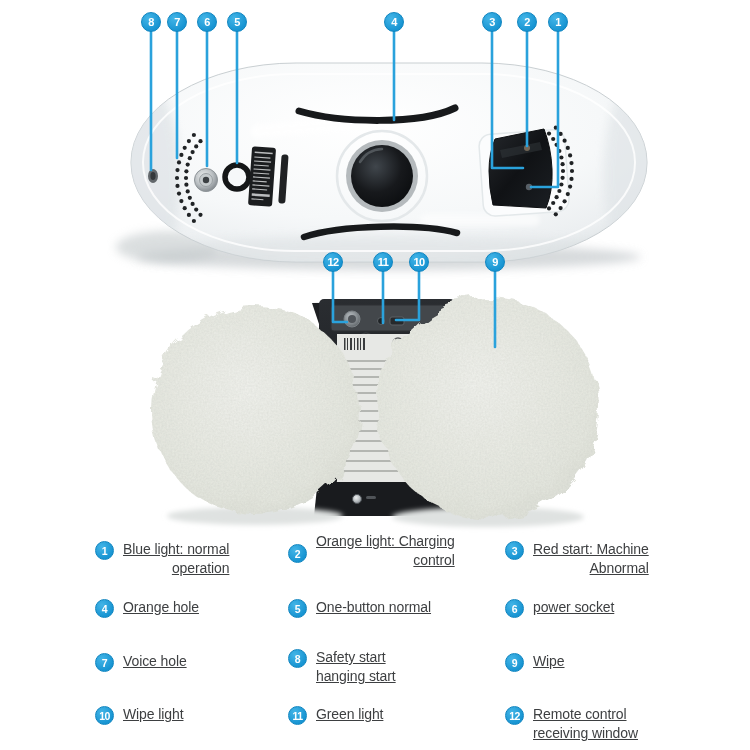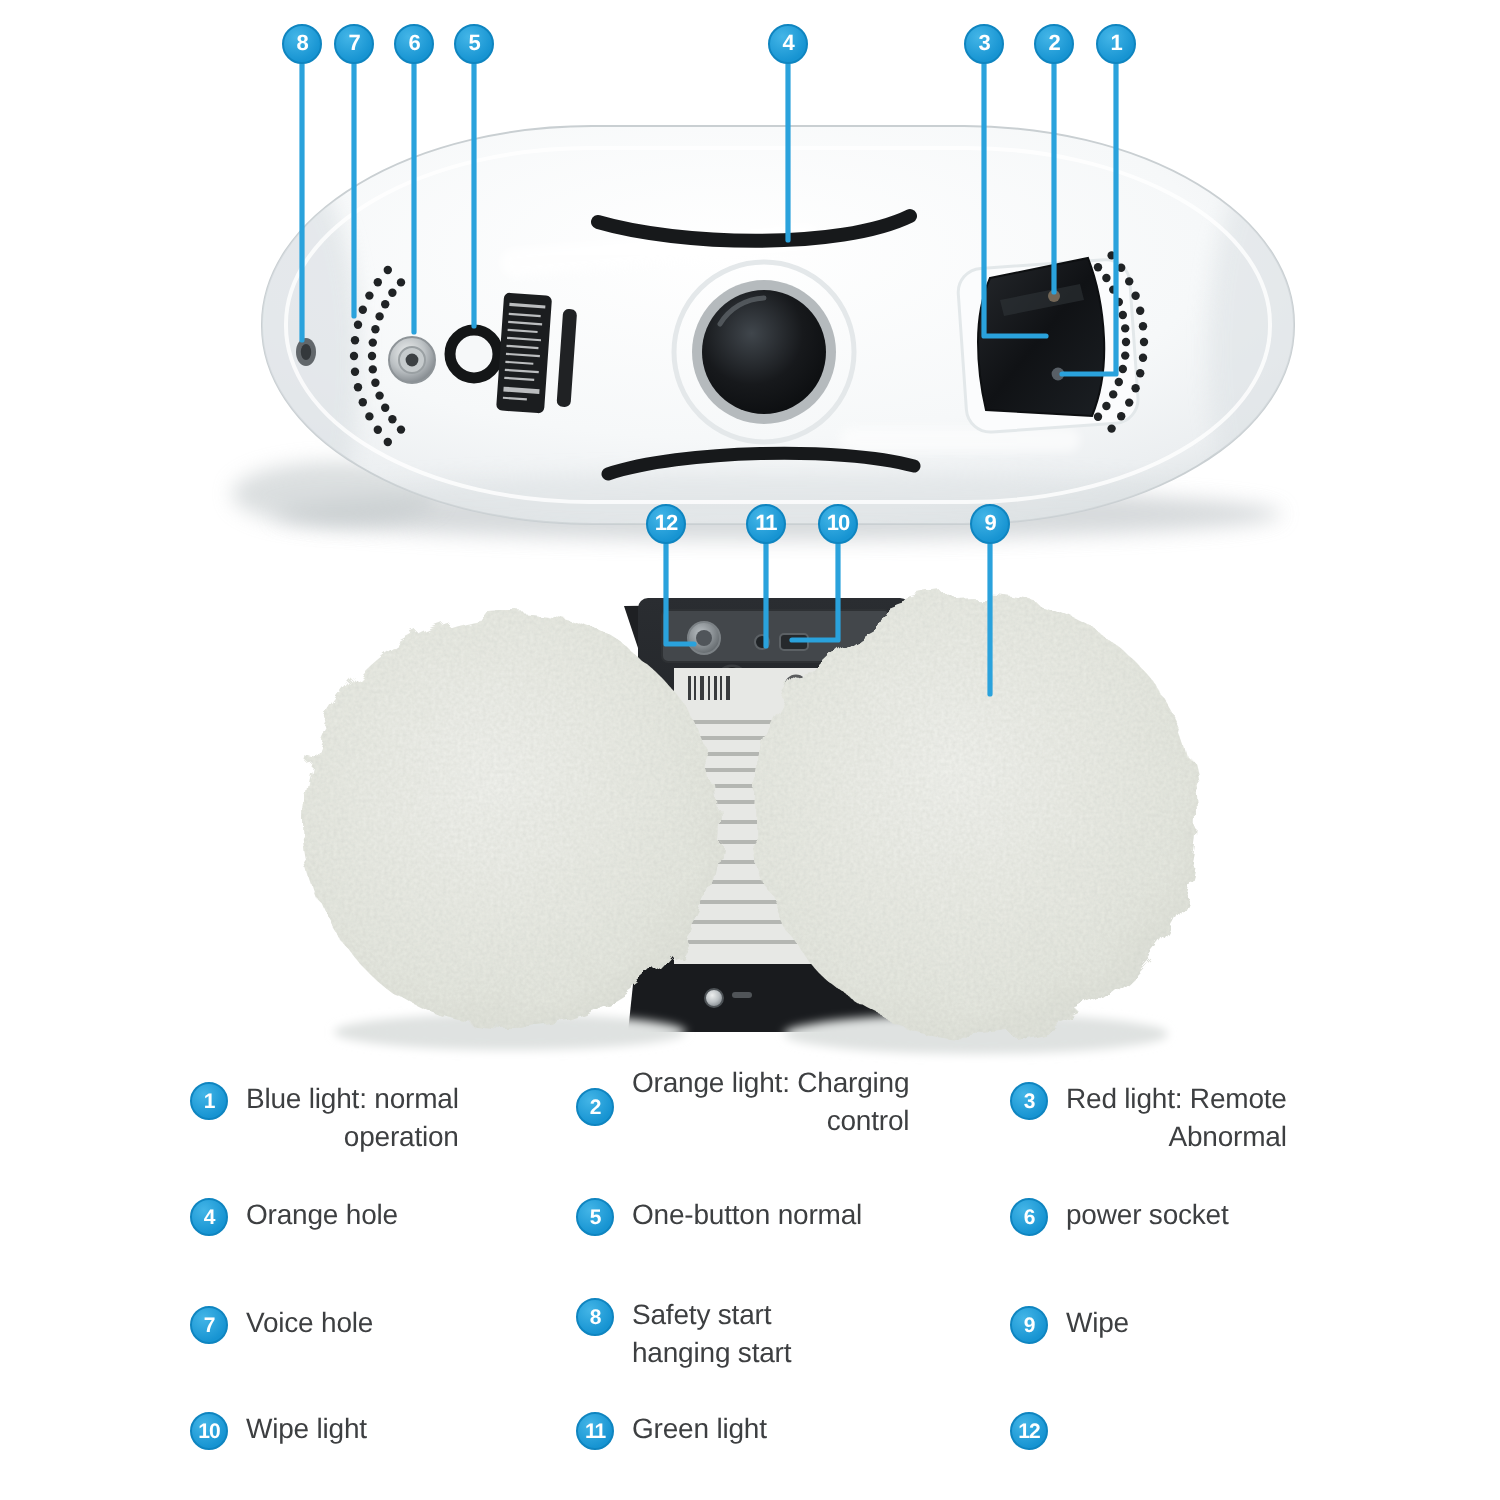--- a/index.html
+++ b/index.html
@@ -15,21 +15,21 @@
     transform:translate(-50%,-50%);box-sizing:border-box;letter-spacing:-0.5px;
   }
   
   .legend-item{position:absolute;display:flex;gap:9px;align-items:flex-start;}
   .legend-badge{
     flex:0 0 auto;width:19px;height:19px;border-radius:50%;
     background:radial-gradient(circle at 35% 30%, #43b5e7, #1794d2 72%);
     border:1px solid #0f85c0;color:#fff;font-size:10.5px;font-weight:bold;
     display:flex;align-items:center;justify-content:center;box-sizing:border-box;letter-spacing:-0.5px;
   }
-  .legend-label{display:inline-block;color:#3d3f41;font-size:14px;line-height:19px;letter-spacing:-0.1px;}
+  .legend-label{display:inline-block;color:#3d3f41;font-size:14px;line-height:19px;letter-spacing:-0.1px;text-decoration:underline;}
   .legend-label .ln{display:block;}
   .legend-label .ln.r{text-align:right;}
 </style>
 </head>
 <body>
 
 <div class="stage">
 
   <svg id="illustration" width="750" height="535" viewBox="0 0 750 535" xmlns="http://www.w3.org/2000/svg">
     <defs>
@@ -303,21 +303,21 @@
       <div class="legend-item" style="left: 288px; top: 532px;">
         <span class="legend-badge" style="margin-top: 12px;">2</span>
         <span class="legend-label">
           <span class="ln">Orange light: Charging</span>
           <span class="ln r">control</span>
         </span>
       </div>
       <div class="legend-item" style="left: 505px; top: 540px;">
         <span class="legend-badge" style="margin-top: 1px;">3</span>
         <span class="legend-label">
-          <span class="ln">Red light: Remote</span>
+          <span class="ln">Red start: Machine</span>
           <span class="ln r">Abnormal</span>
         </span>
       </div>
       <div class="legend-item" style="left: 95px; top: 598px;">
         <span class="legend-badge" style="margin-top: 1px;">4</span>
         <span class="legend-label">
           <span class="ln">Orange hole</span>
         </span>
       </div>
       <div class="legend-item" style="left: 288px; top: 598px;">
@@ -358,15 +358,19 @@
         </span>
       </div>
       <div class="legend-item" style="left: 288px; top: 705px;">
         <span class="legend-badge" style="margin-top: 1px;">11</span>
         <span class="legend-label">
           <span class="ln">Green light</span>
         </span>
       </div>
       <div class="legend-item" style="left: 505px; top: 705px;">
         <span class="legend-badge" style="margin-top: 1px;">12</span>
+        <span class="legend-label">
+          <span class="ln">Remote control</span>
+          <span class="ln">receiving window</span>
+        </span>
       </div>
     </div>
 </div>
 
 </body></html>

